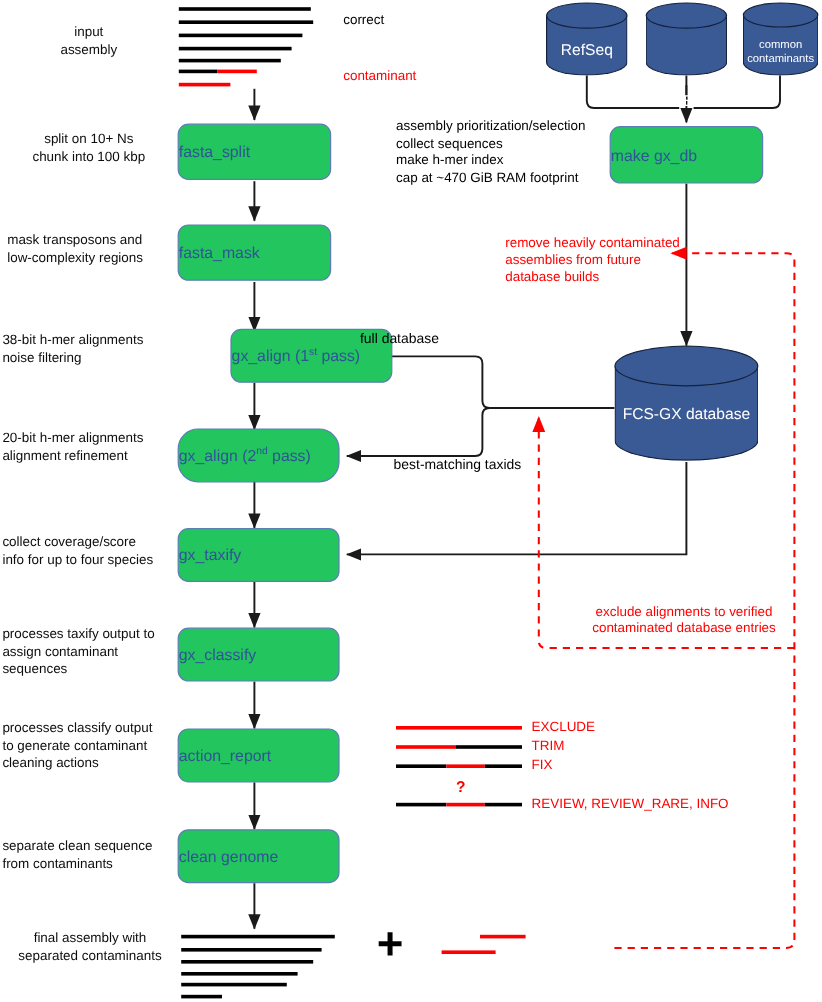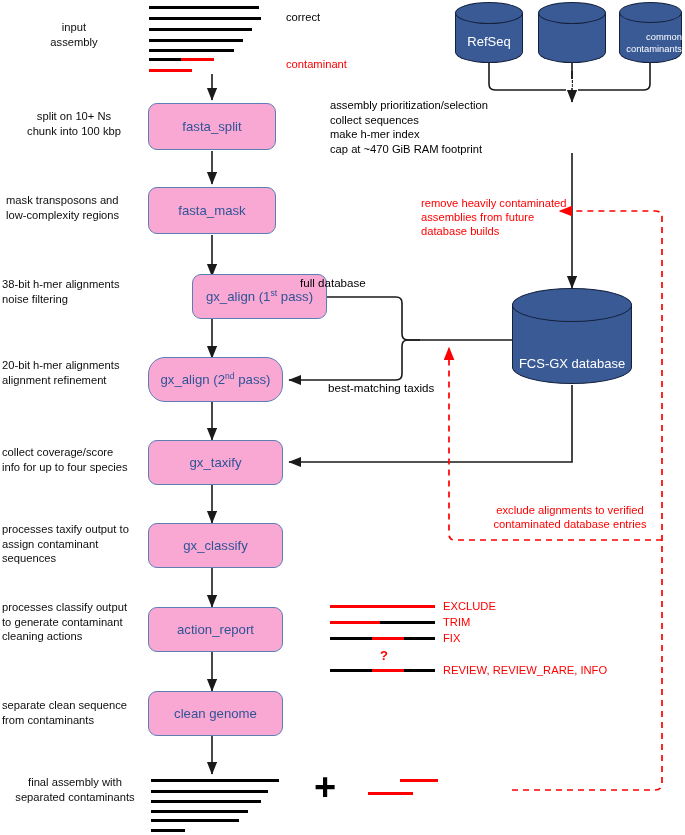--- a/index.html
+++ b/index.html
@@ -6,22 +6,22 @@
   body{width:685px;height:835px;position:relative;overflow:hidden;
        font-family:"Liberation Sans","DejaVu Sans",sans-serif;
        -webkit-font-smoothing:antialiased;}
   #stage{position:absolute;left:0;top:0;width:685px;height:835px;}
   svg#wires{position:absolute;left:0;top:0;width:685px;height:835px;pointer-events:none;}
 
   .side-label{position:absolute;font-size:11.2px;color:#0d0d0d;line-height:14.5px;
               text-align:center;white-space:pre-line;}
   .side-label.lft{text-align:left;}
 
-  .pbox{position:absolute;border:1.4px solid #5b7fb5;border-radius:9px;background:#f9a8d4;
-        color:#2f5496;font-size:13.2px;display:flex;align-items:center;justify-content:center;
+  .pbox{position:absolute;border:1.4px solid #5b7fb5;border-radius:9px;background:#22c55e;
+        color:#2f5496;font-size:13.2px;display:flex;align-items:center;justify-content:flex-start;
         box-sizing:border-box;}
   .pbox sup{font-size:8.6px;vertical-align:super;line-height:0;}
 
   .cyl{position:absolute;}
   .cyl .body{position:absolute;left:0;right:0;background:#3a5a96;border:1.3px solid #14213d;
              box-sizing:border-box;}
   .cyl .top{position:absolute;left:0;right:0;background:#3a5a96;border:1.3px solid #14213d;
             border-radius:50%;box-sizing:border-box;}
   .cyl .cap-txt{position:absolute;left:0;right:0;color:#ffffff;text-align:center;
                 font-size:13px;}
@@ -136,44 +136,47 @@
   </div>
 
   <div class="pbox" style="left:148px;top:607px;width:135px;height:45px;">
     <span>action_report</span>
   </div>
 
   <div class="pbox" style="left:148px;top:691px;width:135px;height:45px;">
     <span>clean genome</span>
   </div>
 
+  <div class="pbox" style="left:508px;top:105px;width:128px;height:48px;">
+    <span>make gx_db</span>
+  </div>
 
   <div class="cyl" style="left:455px;top:2px;width:68px;height:62px;">
     <div class="body" style="top:11px;height:50px;border-top:none;border-radius:0 0 34px 34px/0 0 11px 11px;"></div>
     <div class="top" style="top:0;height:22px;"></div>
     <div class="cap-txt" style="top:32px;">RefSeq</div>
   </div>
 
   <div class="cyl" style="left:538px;top:2px;width:68px;height:62px;">
     <div class="body" style="top:11px;height:50px;border-top:none;border-radius:0 0 34px 34px/0 0 11px 11px;"></div>
     <div class="top" style="top:0;height:22px;"></div>
     <div class="cap-txt" style="top:36px;margin-top:38px;">GenBank</div>
   </div>
 
   <div class="cyl" style="left:619px;top:2px;width:63px;height:62px;">
     <div class="body" style="top:11px;height:50px;border-top:none;border-radius:0 0 31px 31px/0 0 11px 11px;"></div>
     <div class="top" style="top:0;height:21px;"></div>
-    <div class="cap-txt sm" style="top:29px;text-align:right;">common
+    <div class="cap-txt sm" style="top:29px;">common
 contaminants</div>
   </div>
 
   <div class="cyl" style="left:512px;top:288px;width:120px;height:97px;">
     <div class="body" style="top:17px;height:79px;border-top:none;border-radius:0 0 60px 60px/0 0 17px 17px;"></div>
     <div class="top" style="top:0;height:34px;"></div>
-    <div class="cap-txt" style="top:49px;margin-top:19px;">FCS-GX database</div>
+    <div class="cap-txt" style="top:49px;">FCS-GX database</div>
   </div>
 
   <div>
     <div class="seg" style="left:149px;top:6px;width:110px;"></div>
     <div class="seg" style="left:149px;top:17px;width:112px;"></div>
     <div class="seg" style="left:149px;top:28px;width:103px;"></div>
     <div class="seg" style="left:149px;top:39px;width:94px;"></div>
     <div class="seg" style="left:149px;top:49px;width:85px;"></div>
     <div class="seg" style="left:149px;top:58px;width:32px;"></div>
     <div class="seg red" style="left:181px;top:58px;width:33px;"></div>

